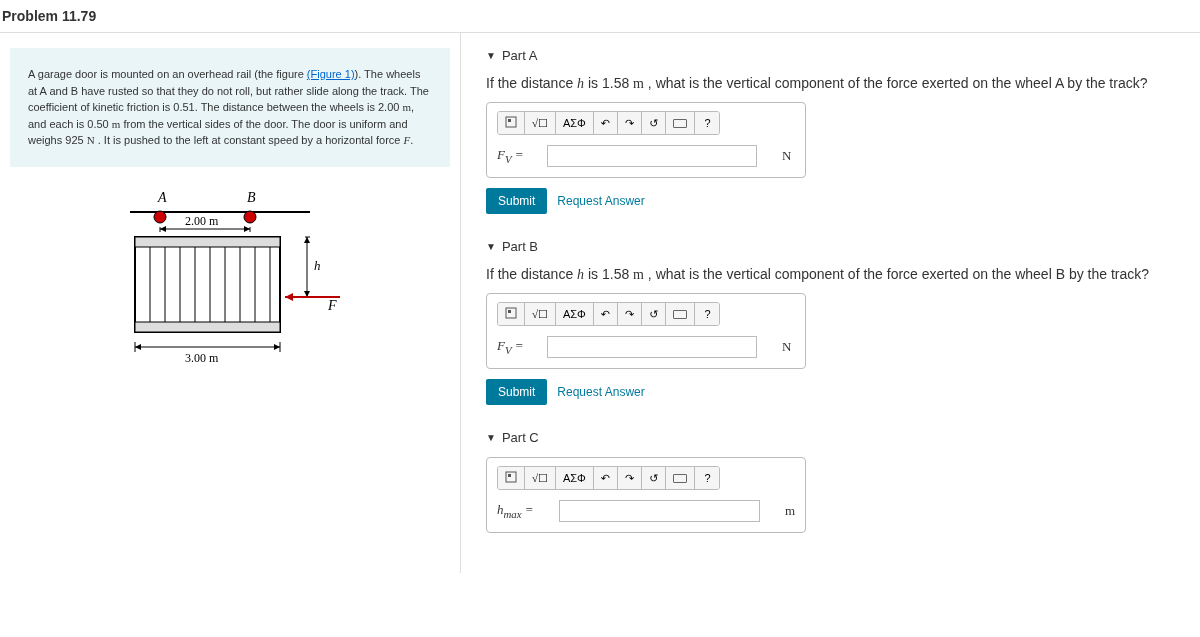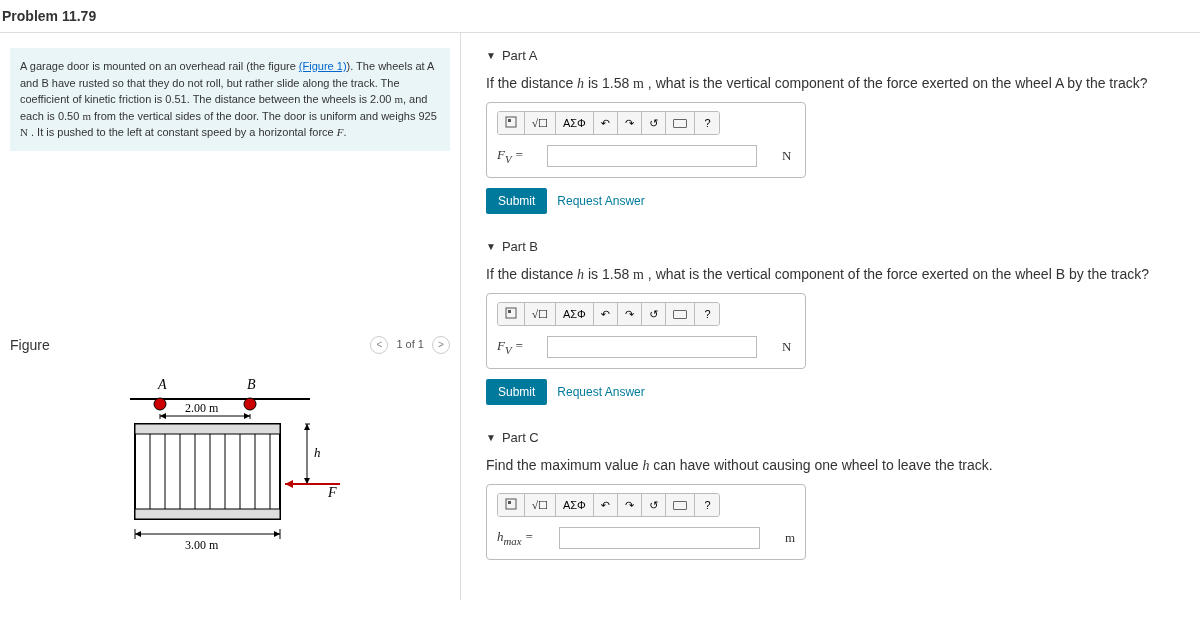--- a/index.html
+++ b/index.html
@@ -1,21 +1,21 @@
 <!DOCTYPE html>
 <html><head>
   <meta charset="utf-8">
   <style>
     * { box-sizing: border-box; margin: 0; padding: 0; }
     body { font-family: Arial, Helvetica, sans-serif; font-size: 12px; color: #333; background: #fff; width: 1200px; }
     .header { padding: 8px 2px; border-bottom: 1px solid #ddd; }
     .header h1 { font-size: 14px; font-weight: bold; }
     .main { display: flex; }
     .left-pane { width: 460px; padding: 15px 10px; }
-    .problem-desc { background: #eaf5f8; padding: 10px; font-size: 11px; line-height: 1.5; margin-bottom: 15px; }
+    .problem-desc { background: #eaf5f8; padding: 18px; font-size: 11px; line-height: 1.5; margin-bottom: 15px; }
     .problem-desc a { color: #0066cc; text-decoration: underline; }
     .math { font-family: 'Times New Roman', serif; font-style: italic; }
     .unit { font-family: 'Times New Roman', serif; }
     .figure-header { display: flex; justify-content: space-between; align-items: center; font-size: 14px; padding: 5px 0; margin-top: 180px; }
     .nav-btn { border: 1px solid #ccc; background: #fff; border-radius: 50%; width: 18px; height: 18px; display: inline-flex; align-items: center; justify-content: center; font-size: 10px; color: #888; }
     .figure-nav { font-size: 11px; color: #555; }
     .figure-img { text-align: center; margin-top: 10px; }
     .right-pane { flex: 1; border-left: 1px solid #ddd; padding: 15px 25px; position: relative; }
     .part { margin-bottom: 25px; }
     .part-header { font-size: 13px; font-weight: normal; margin-bottom: 12px; display: flex; align-items: center; gap: 6px; }
@@ -43,28 +43,20 @@
 <div class="header">
   <h1>Problem 11.79</h1>
 </div>
 
 <div class="main">
   <div class="left-pane">
     <div class="problem-desc">
       <span>A garage door is mounted on an overhead rail (the figure </span><a href="#">(Figure 1)</a><span>). The wheels at A and B have rusted so that they do not roll, but rather slide along the track. The coefficient of kinetic friction is 0.51. The distance between the wheels is 2.00 </span><span class="unit">m</span><span>, and each is 0.50 </span><span class="unit">m</span><span> from the vertical sides of the door. The door is uniform and weighs 925 </span><span class="unit">N</span><span> . It is pushed to the left at constant speed by a horizontal force </span><span class="math">F</span><span>.</span>
     </div>
 
-    <div class="figure-header">
-      <span>Figure</span>
-      <span class="figure-nav">
-        <span class="nav-btn">&lt;</span>
-        <span style="margin:0 5px">1 of 1</span>
-        <span class="nav-btn">&gt;</span>
-      </span>
-    </div>
 
     <div class="figure-img">
       <svg width="240" height="200" viewBox="0 0 240 200">
 
         <line x1="20" y1="30" x2="200" y2="30" stroke="#000" stroke-width="2"></line>
 
         <circle cx="50" cy="35" r="6" fill="#c00" stroke="#000"></circle>
         <circle cx="140" cy="35" r="6" fill="#c00" stroke="#000"></circle>
         <text x="48" y="20" font-size="14" font-style="italic">A</text>
         <text x="137" y="20" font-size="14" font-style="italic">B</text>
@@ -203,23 +195,20 @@
         <button class="submit-btn">Submit</button>
         <span class="request-link">Request Answer</span>
       </div>
     </div>
 
     <div class="part">
       <div class="part-header">
         <span class="caret">▼</span>
         <span>Part C</span>
       </div>
-      <div class="part-question">
-        <span>Find the maximum value </span><span class="math">h</span><span> can have without causing one wheel to leave the track.</span>
-      </div>
       <div class="answer-box" style="width:320px">
         <div class="toolbar">
           <button class="tool-btn">
               <span class="template-icon"><svg viewBox="0 0 12 12">
                   <rect x="1" y="1" width="10" height="10" fill="none" stroke="#555"></rect>
                   <rect x="3" y="3" width="3" height="3" fill="#555"></rect>
                 </svg></span>
             </button>
           <button class="tool-btn">
               <span style="font-family:serif">√☐</span>

